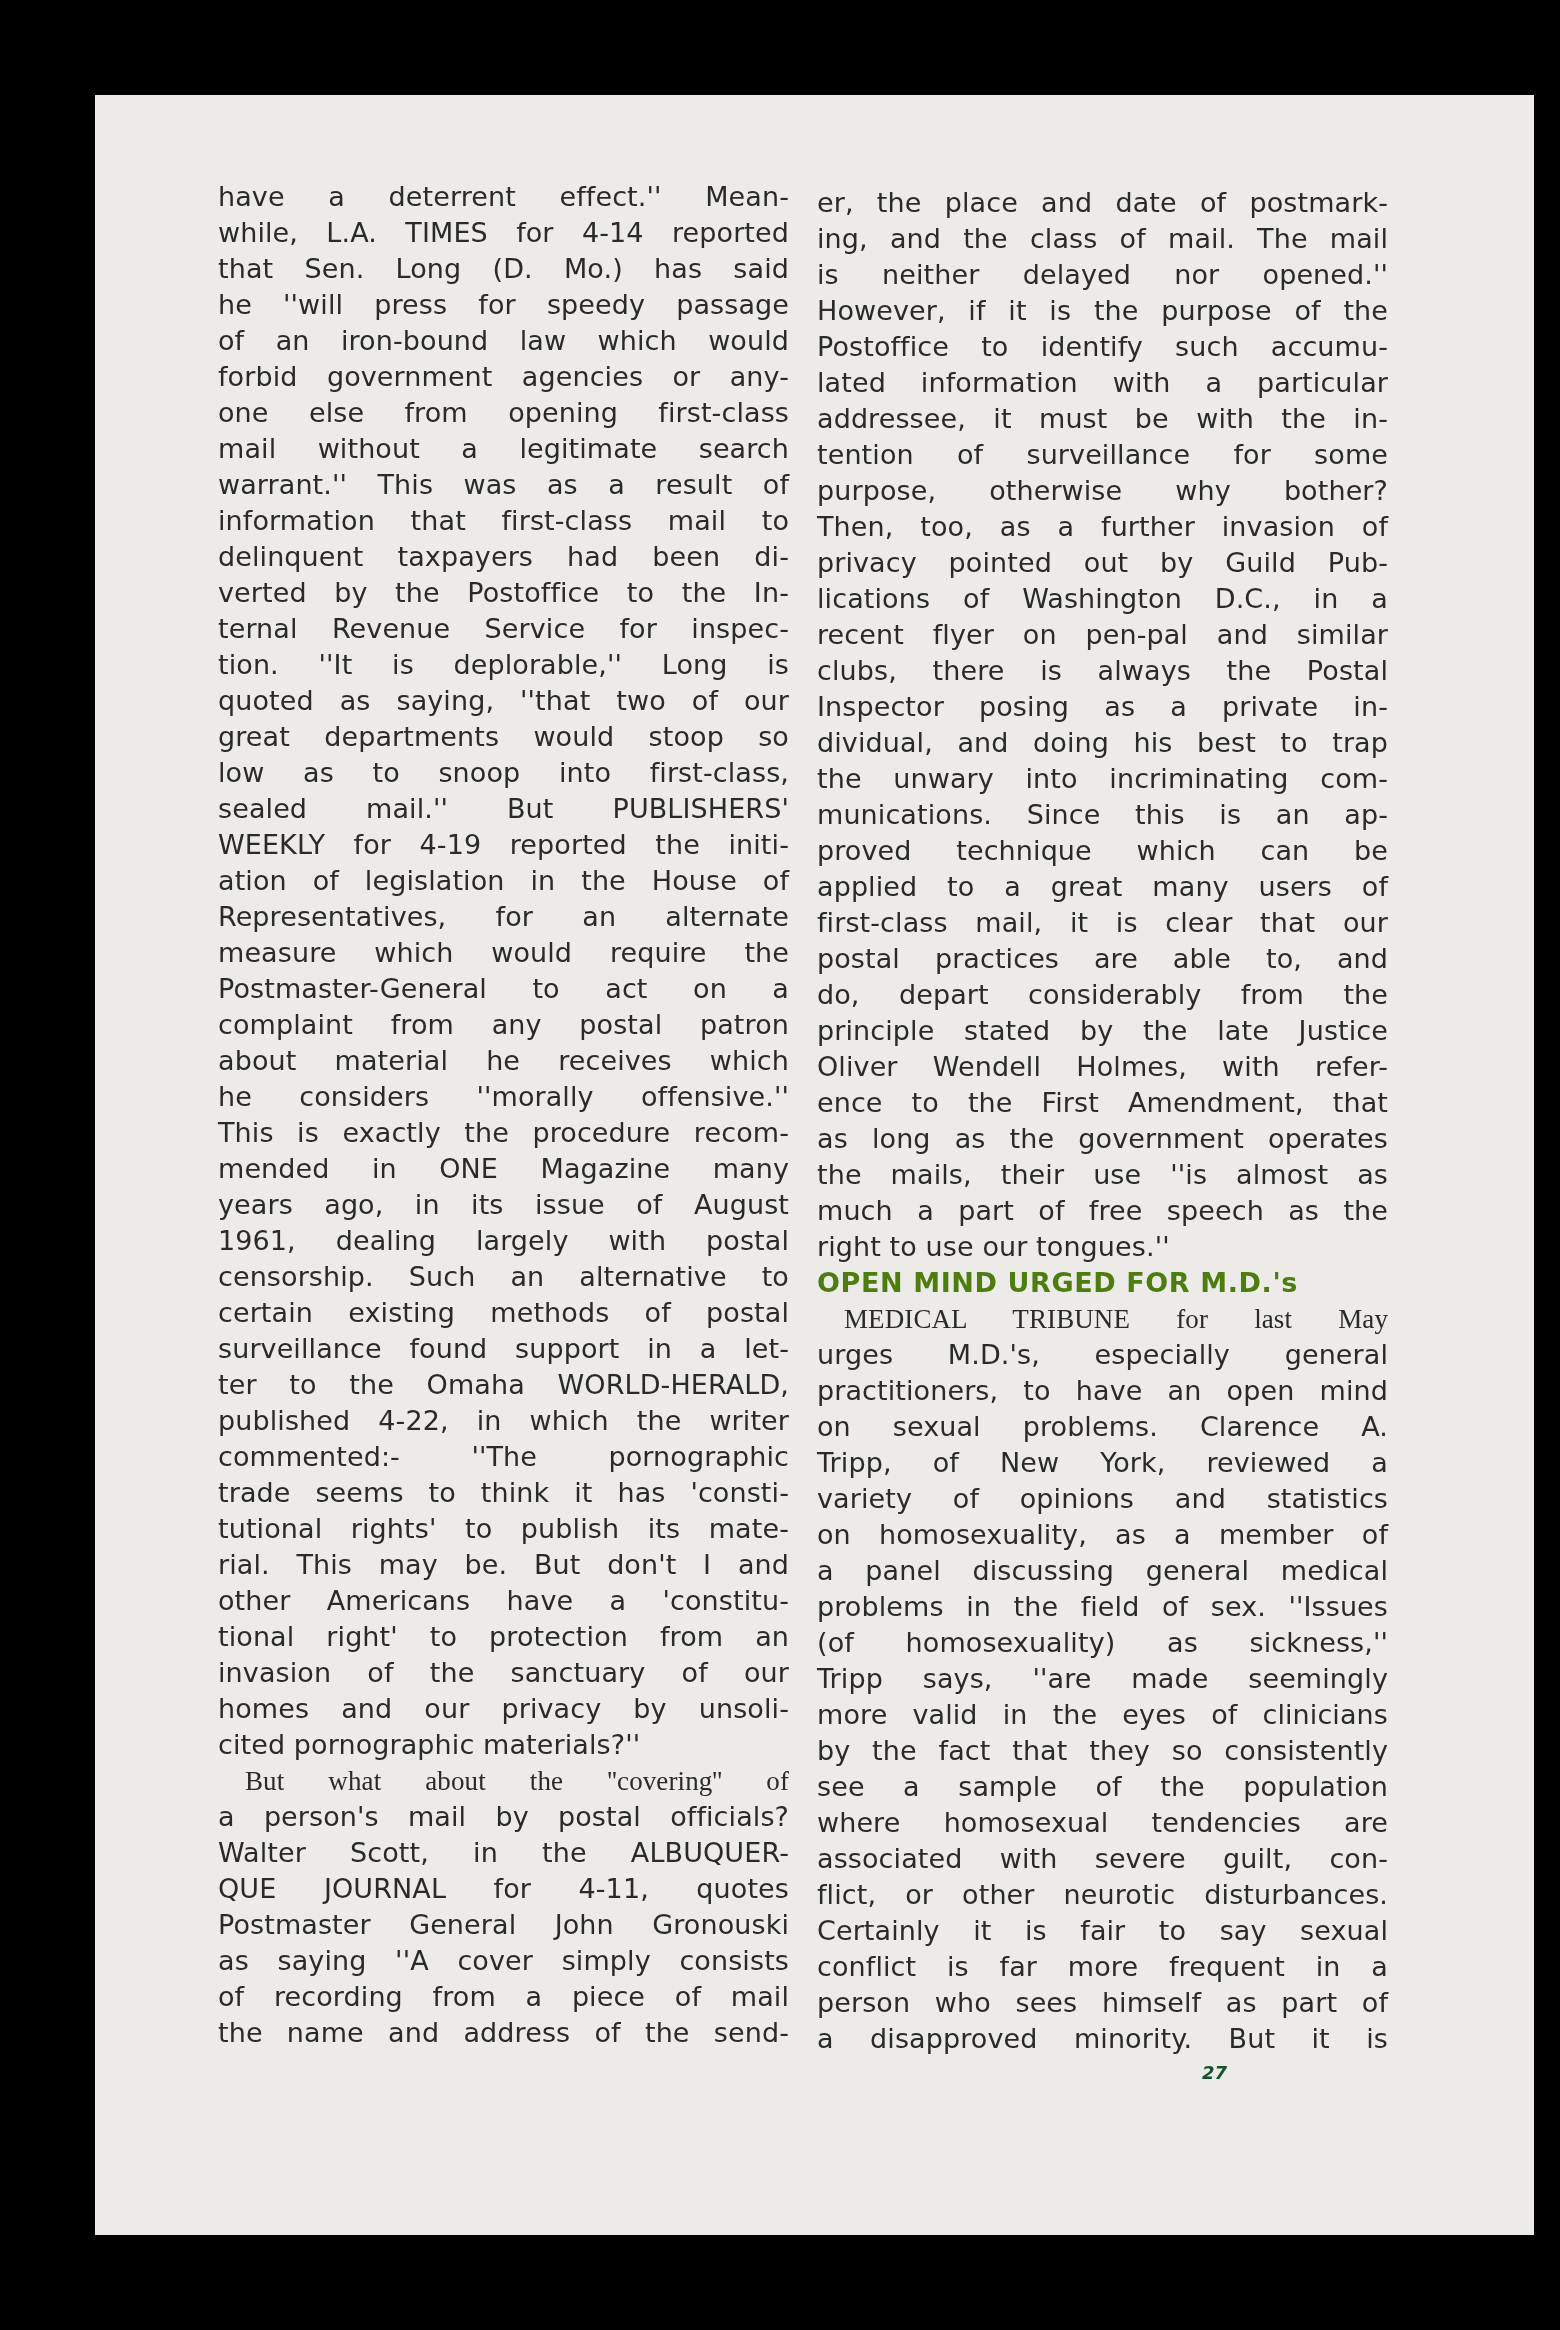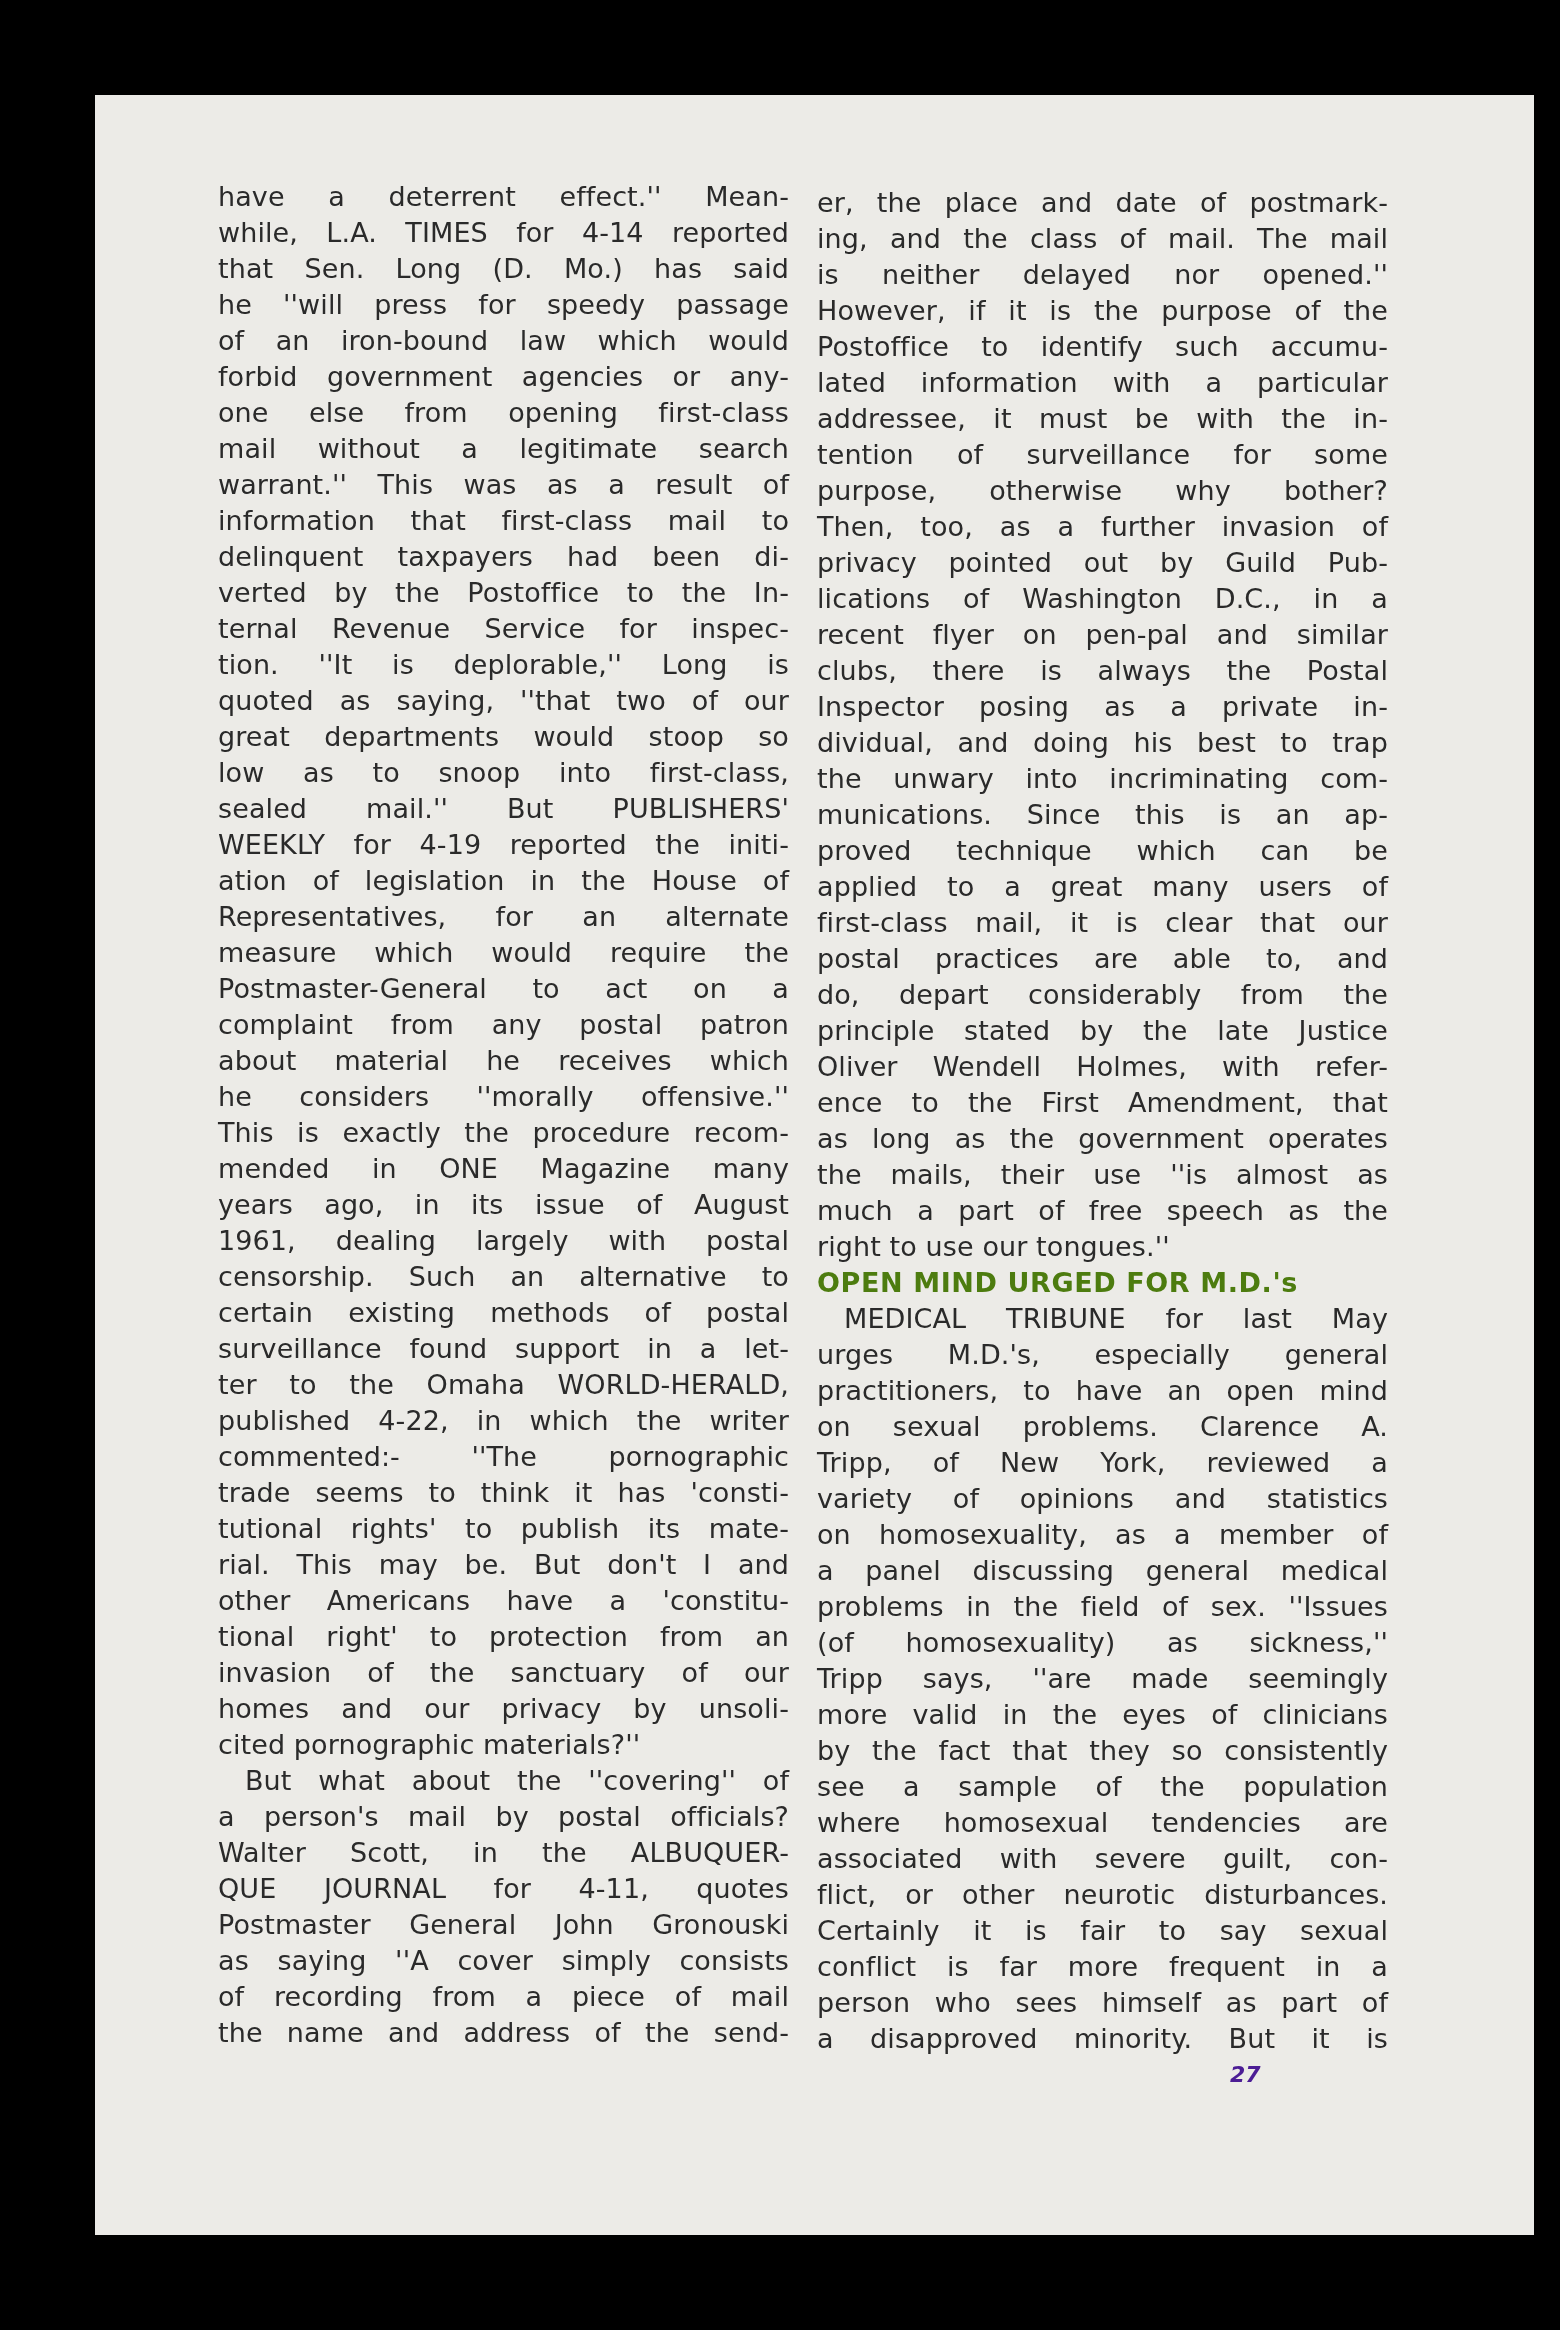--- a/index.html
+++ b/index.html
@@ -36,42 +36,41 @@
   .col-right { left: 722px; margin-top: 6px; }
   .line {
     display: block;
     white-space: nowrap;
     text-align: justify;
     text-align-last: justify;
     height: 36px;
     overflow: visible;
   }
   .line.last { text-align-last: left; }
-  .line.indent { padding-left: 27px; }
+  .line.indent { padding-left: 27px; font-family: Liberation Serif, serif; }
   .heading {
     display: block;
     font-family: "DejaVu Sans", sans-serif;
     font-weight: bold;
     font-size: 27px;
     line-height: 36px;
     height: 36px;
     letter-spacing: 0.6px;
     color: #4d7c0f;
     white-space: nowrap;
   }
   .page-number {
     position: absolute;
     left: 1202px;
     top: 2063px;
     font-family: "DejaVu Sans", sans-serif;
     font-weight: bold;
-    font-size: 22px;
-    color: #4c1d95;
+    font-size: 18px;
+    color: #14532d;
     font-style: italic;
-    margin-left: 28px;
   }
 </style>
 </head>
 <body>
 
 <div class="page">
 
   <div class="column col-left">
     <span class="line">have a deterrent effect.'' Mean-</span>
     <span class="line">while, L.A. TIMES for 4-14 reported</span>

